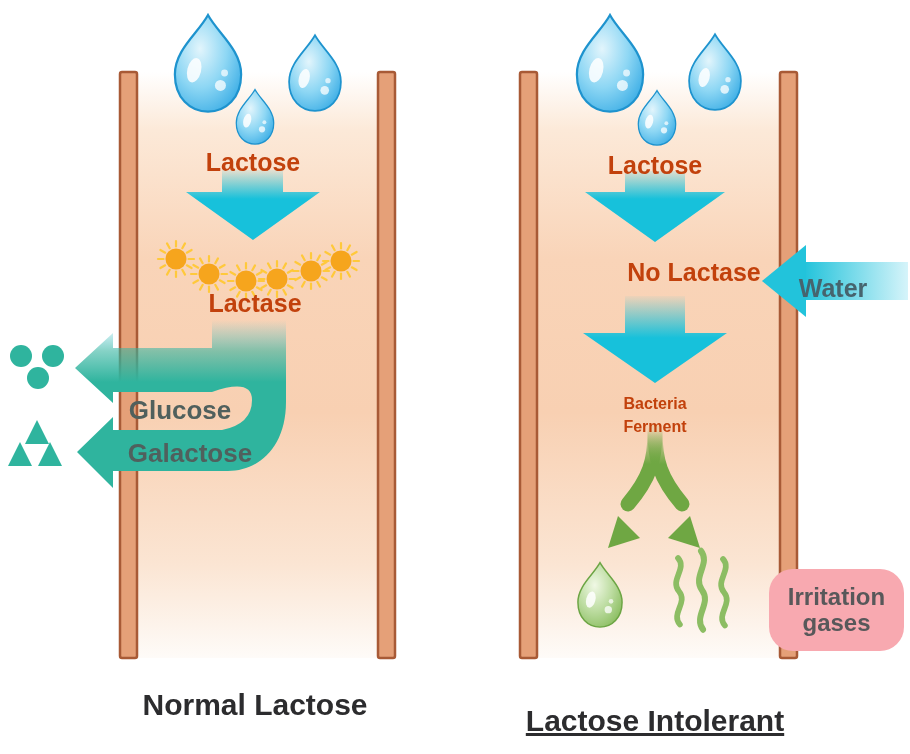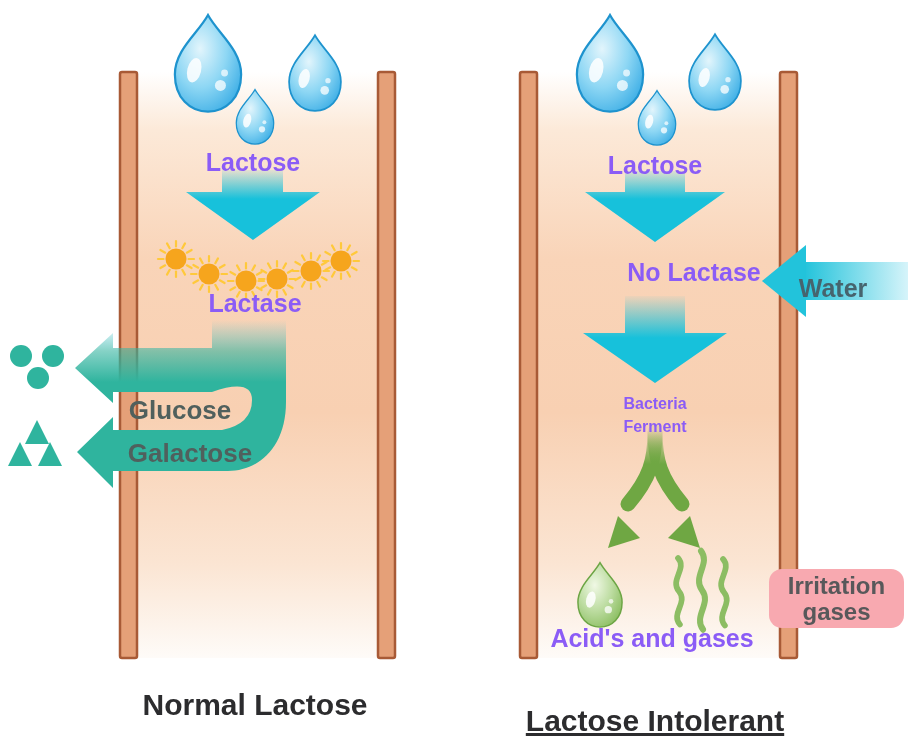--- a/index.html
+++ b/index.html
@@ -3,34 +3,34 @@
 <meta charset="utf-8">
 <style>
   html,body{margin:0;padding:0;background:#fff;}
   .canvas{
     position:relative;width:910px;height:754px;background:#ffffff;overflow:hidden;
     font-family:"Liberation Sans",sans-serif;
   }
   .canvas svg{position:absolute;left:0;top:0;}
   .lbl{
     position:absolute;transform:translateX(-50%);
-    font-weight:bold;color:#8b5cf6;font-size:25px;line-height:1;
+    font-weight:bold;color:#c2410c;font-size:25px;line-height:1;
     white-space:nowrap;text-align:center;z-index:5;
   }
   .water-lbl{color:#46646E;margin-top:10px;}
   .arrow-lbl{color:#50605D;font-size:26px;}
   .stack{line-height:23px;font-size:16px;}
   .title{
     position:absolute;transform:translateX(-50%);
     font-weight:bold;color:#2C2C2E;font-size:30px;line-height:31px;
     text-align:left;white-space:nowrap;z-index:5;
   }
   .badge{
-    position:absolute;left:769px;top:569px;width:135px;height:59px;
-    background:#F8A9B0;border-radius:13px;z-index:6;
+    position:absolute;left:769px;top:569px;width:135px;height:82px;
+    background:#F8A9B0;border-radius:24px;z-index:6;
     display:flex;flex-direction:column;align-items:center;justify-content:center;
     font-weight:bold;font-size:24px;line-height:26px;color:#58585A;text-align:center;
   }
 </style>
 </head>
 <body>
 
 <div class="canvas">
 
   <svg width="910" height="754" viewBox="0 0 910 754">
@@ -190,21 +190,20 @@
 
   <div class="lbl" style="left:655px;top:153px;">Lactose</div>
   <div class="lbl" style="left:694px;top:260px;">No Lactase</div>
   <div class="lbl water-lbl" style="left:833px;top:266px;">Water</div>
 
   <div class="lbl stack" style="left:655px;top:392px;">
     <div>Bacteria</div>
     <div>Ferment</div>
   </div>
 
-  <div class="lbl" style="left:652px;top:626px;">Acid's and gases</div>
 
   <div class="badge">
     <div>Irritation</div>
     <div>gases</div>
   </div>
 
   <div class="title" style="left:655px;top:705px;text-decoration:underline;">Lactose Intolerant</div>
 
 </div>
 

